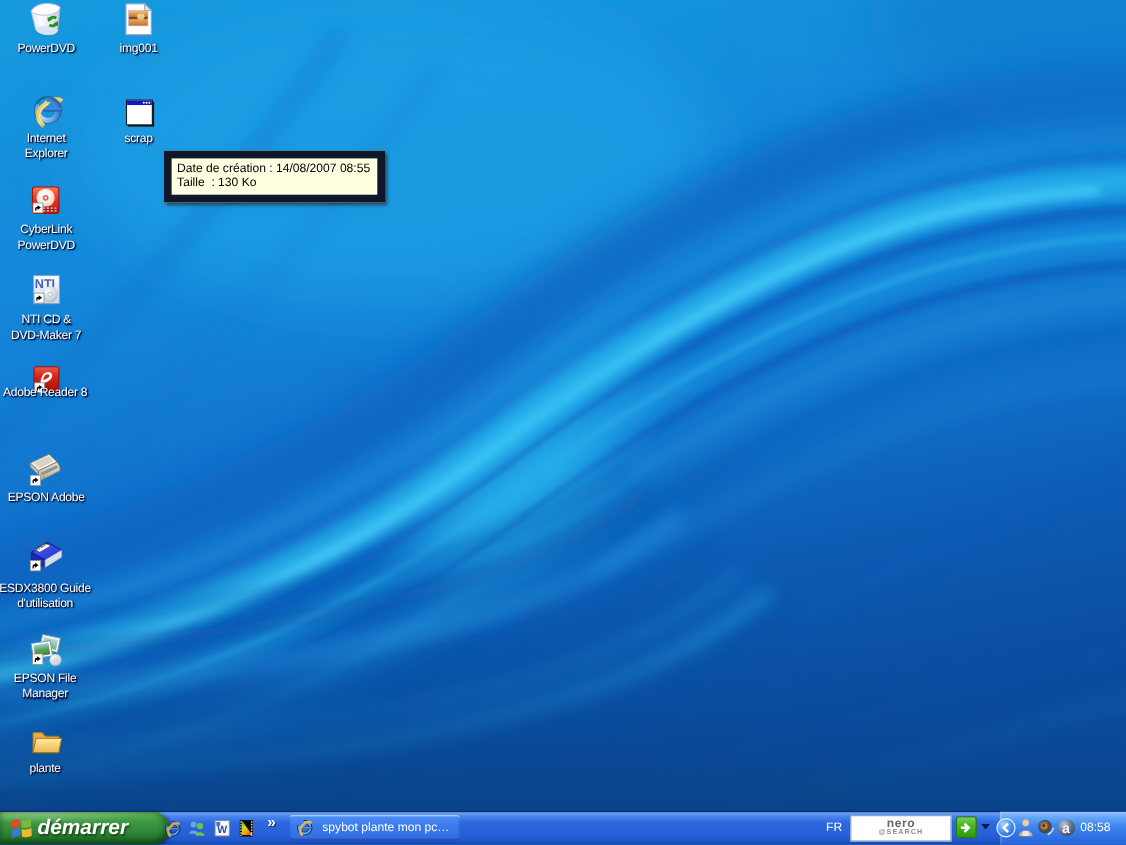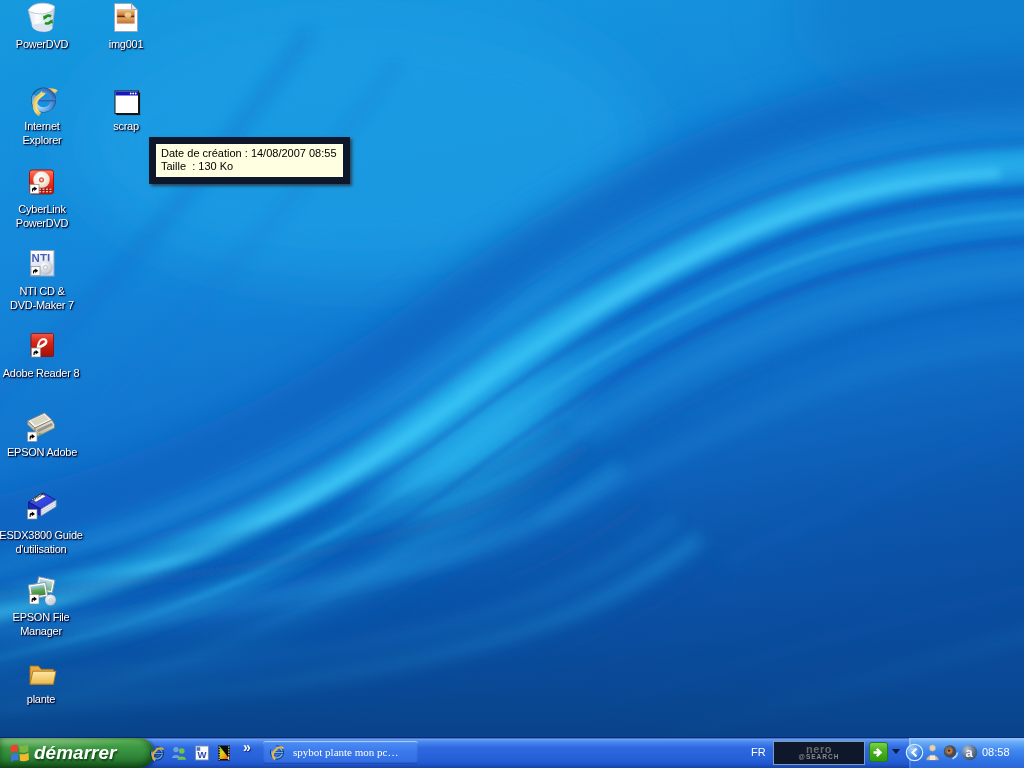--- a/index.html
+++ b/index.html
@@ -9,23 +9,23 @@
 .lbl{position:absolute;color:#fff;font-size:11px;line-height:13.5px;letter-spacing:-0.25px;text-align:center;text-shadow:1px 1px 1px rgba(0,0,40,.95), 1px 1px 2px rgba(0,0,40,.8);white-space:nowrap;transform:translateX(-50%);}
 #tooltip{position:absolute;left:149px;top:137px;background:#ffffe1;border:7px solid #0f172a;color:#000;font-size:11px;line-height:13px;padding:3px 6px 4px 5px;box-shadow:2px 2px 3px rgba(40,40,40,.75);white-space:nowrap;}
 #taskbar{position:absolute;left:0;top:737px;width:1024px;height:31px;background:linear-gradient(to bottom,#0d2a7a 0%,#0d2a7a 3%,#6ba6f7 6%,#4a86ee 16%,#2e68e0 35%,#2661d8 70%,#2057ce 87%,#1a46ae 97%,#1c45a8 100%);}
 #startbtn{position:absolute;left:0;top:738px;width:154px;height:30px;border-radius:0 15px 15px 0 / 0 15px 15px 0;background:
 radial-gradient(ellipse 130% 85% at 25% -8%,rgba(255,255,255,.4),rgba(255,255,255,0) 52%),
 linear-gradient(to bottom,#4fa84f 0%,#5cb456 7%,#3f9a44 28%,#348d3c 52%,#2b7e33 76%,#236d2b 92%,#1d5f25 100%);
 box-shadow:inset 0 -4px 7px rgba(0,45,0,.45), inset -4px 0 6px rgba(0,45,0,.38), 2px 1px 3px rgba(0,10,60,.5);}
 #startbtn .txt{position:absolute;left:34px;top:4px;color:#fff;font-size:19px;font-weight:bold;font-style:italic;text-shadow:1px 2px 2px rgba(0,40,0,.7);letter-spacing:0px;}
 .qlicon{position:absolute;top:745px;width:16px;height:16px;}
 #taskbtn{position:absolute;left:263px;top:741px;width:155px;height:23px;border-radius:3px;background:linear-gradient(to bottom,#71a7f8 0%,#4a8af2 10%,#3a79ec 45%,#336fe4 90%,#2c63d4 100%);box-shadow:inset 0 1px 0 rgba(255,255,255,.45), inset 0 -1px 2px rgba(0,20,90,.4);}
-#taskbtn span{position:absolute;left:30px;top:5px;color:#fff;font-size:11px;font-family:Liberation Serif, serif;}
+#taskbtn span{position:absolute;left:30px;top:5px;color:#fff;font-size:11px;}
 #fr{position:absolute;left:751px;top:746px;color:#fff;font-size:11px;}
-#nero{position:absolute;left:773px;top:741px;width:90px;height:22px;background:#0f172a;border:1px solid #7f9db9;}
+#nero{position:absolute;left:773px;top:741px;width:90px;height:22px;background:#ffffff;border:1px solid #7f9db9;}
 #gobtn{position:absolute;left:869px;top:742px;width:19px;height:20px;border-radius:3px;background:linear-gradient(to bottom,#7bd24f 0%,#4cb424 40%,#2f9a0e 100%);border:1px solid #2a7a10;box-sizing:border-box;}
 #tray{position:absolute;left:911px;top:738px;width:113px;height:30px;background:linear-gradient(to bottom,#96c6fc 0%,#64a8f8 16%,#4088f0 42%,#2e70e2 78%,#2a66d8 100%);}
 #clock{position:absolute;left:982px;top:746px;color:#fff;font-size:11px;}
 </style>
 </head>
 <body>
 <svg id="wall" width="1024" height="738" viewBox="0 0 1024 738">
 <defs>
 <linearGradient id="base" x1="0" y1="0" x2="0.25" y2="1">
 <stop offset="0" stop-color="#169ade"></stop>
@@ -238,21 +238,21 @@
         <stop offset="1" stop-color="#a01008"></stop>
       </linearGradient>
     </defs>
 <rect x="5" y="3.5" width="22.5" height="23" rx="1" fill="url(#adr)" stroke="#880c04" stroke-width="0.8"></rect>
 <path fill="#fff" fill-rule="evenodd" d="M10.8,23.5 C10,15.5 12.2,8.8 16.8,8.3 C20.2,8 22,10.2 21.3,12.7 C20.5,15.5 16.6,17.3 13.2,18.7 C11.8,19.4 11,21 10.8,23.5 Z M16.9,10.3 C14.8,10.6 13.6,12.8 13.3,15.7 C15.8,14.6 18.6,13.2 19,11.8 C19.3,10.8 18.2,10.1 16.9,10.3 Z"></path>
 <g transform="translate(5.5,18)">
       <rect x="0" y="0" width="9" height="9" fill="#fff" stroke="#8a8a8a" stroke-width="0.7"></rect>
       <path d="M2,7 L2,5.2 C2,3.8 3,3.2 4.2,3.4 L4.2,2 L7.2,4.2 L4.2,6.4 L4.2,5 C3.4,4.9 3.1,5.3 3.1,6 L3.1,7 Z" fill="#000"></path>
     </g>
 </svg>
-<div class="lbl" style="left:41px;top:367px">Adobe Reader 8</div>
+<div class="lbl" style="left:41px;top:351px">Adobe Reader 8</div>
 
 <svg class="ic" style="left:23px;top:410px" width="36" height="36" viewBox="0 0 36 36">
 <defs>
       <linearGradient id="scb" x1="0" y1="0" x2="0" y2="1">
         <stop offset="0" stop-color="#ece9dc"></stop>
         <stop offset="1" stop-color="#b4b09c"></stop>
       </linearGradient>
     </defs>
 <polygon points="4.5,11 21.5,3 29,10 12,18" fill="#f6f5ee" stroke="#84847a" stroke-width="0.9"></polygon>
 <polygon points="7.5,10.8 21,4.5 26,9.4 12.5,15.8" fill="#d8d5c6"></polygon>

